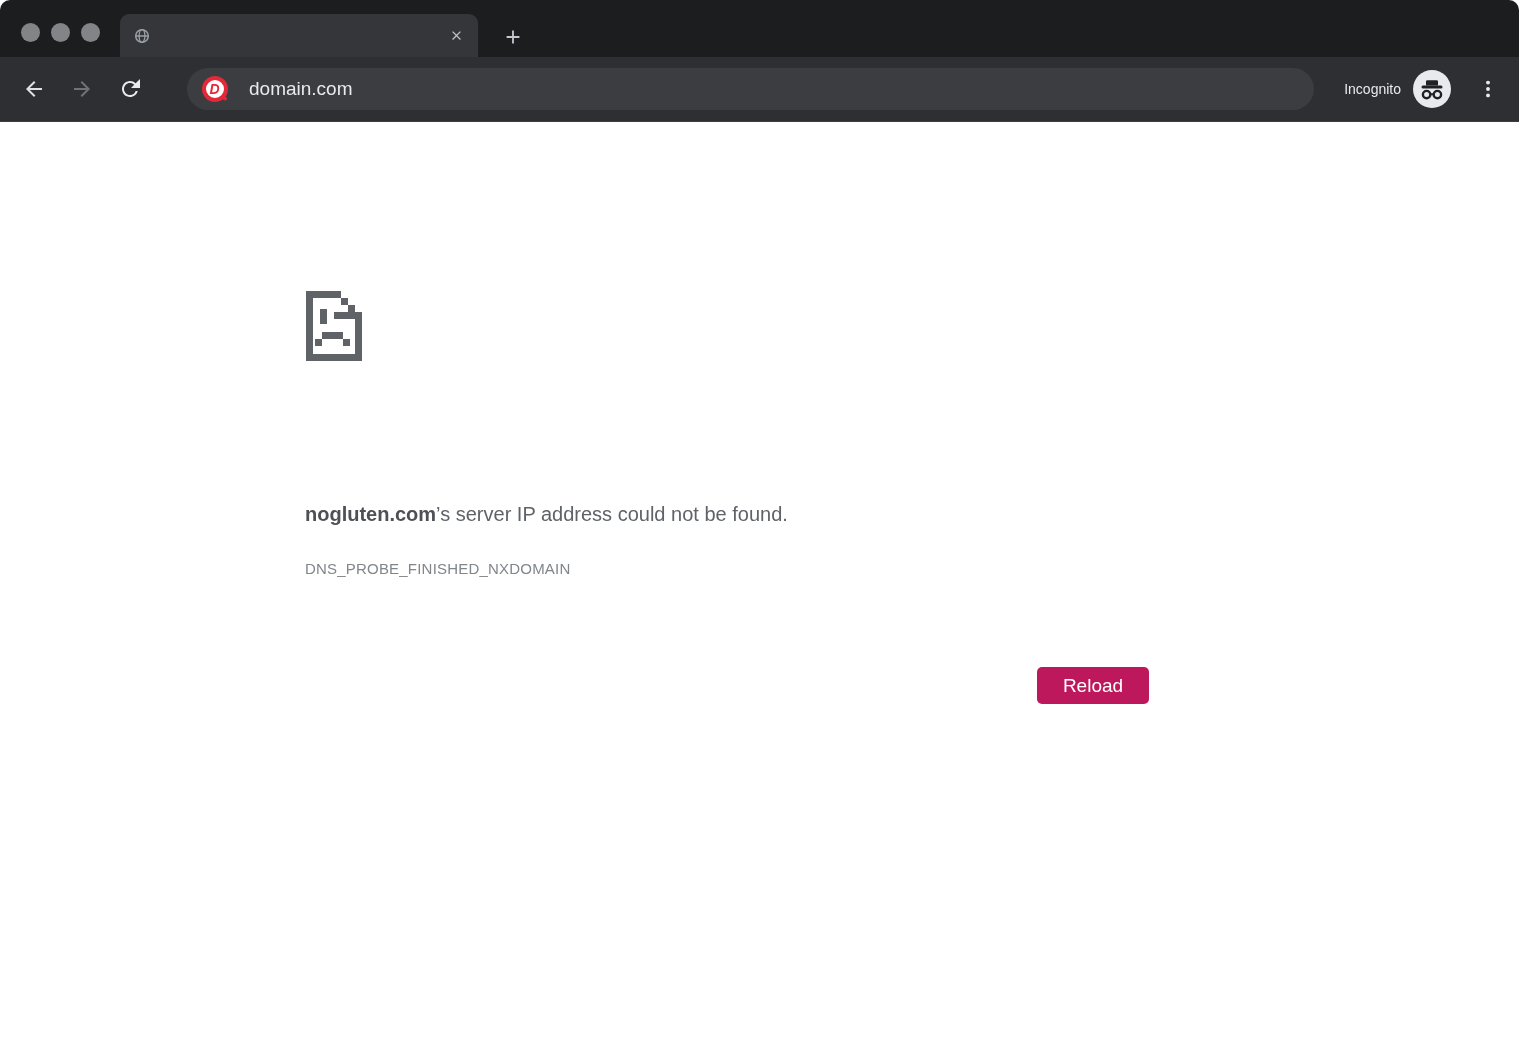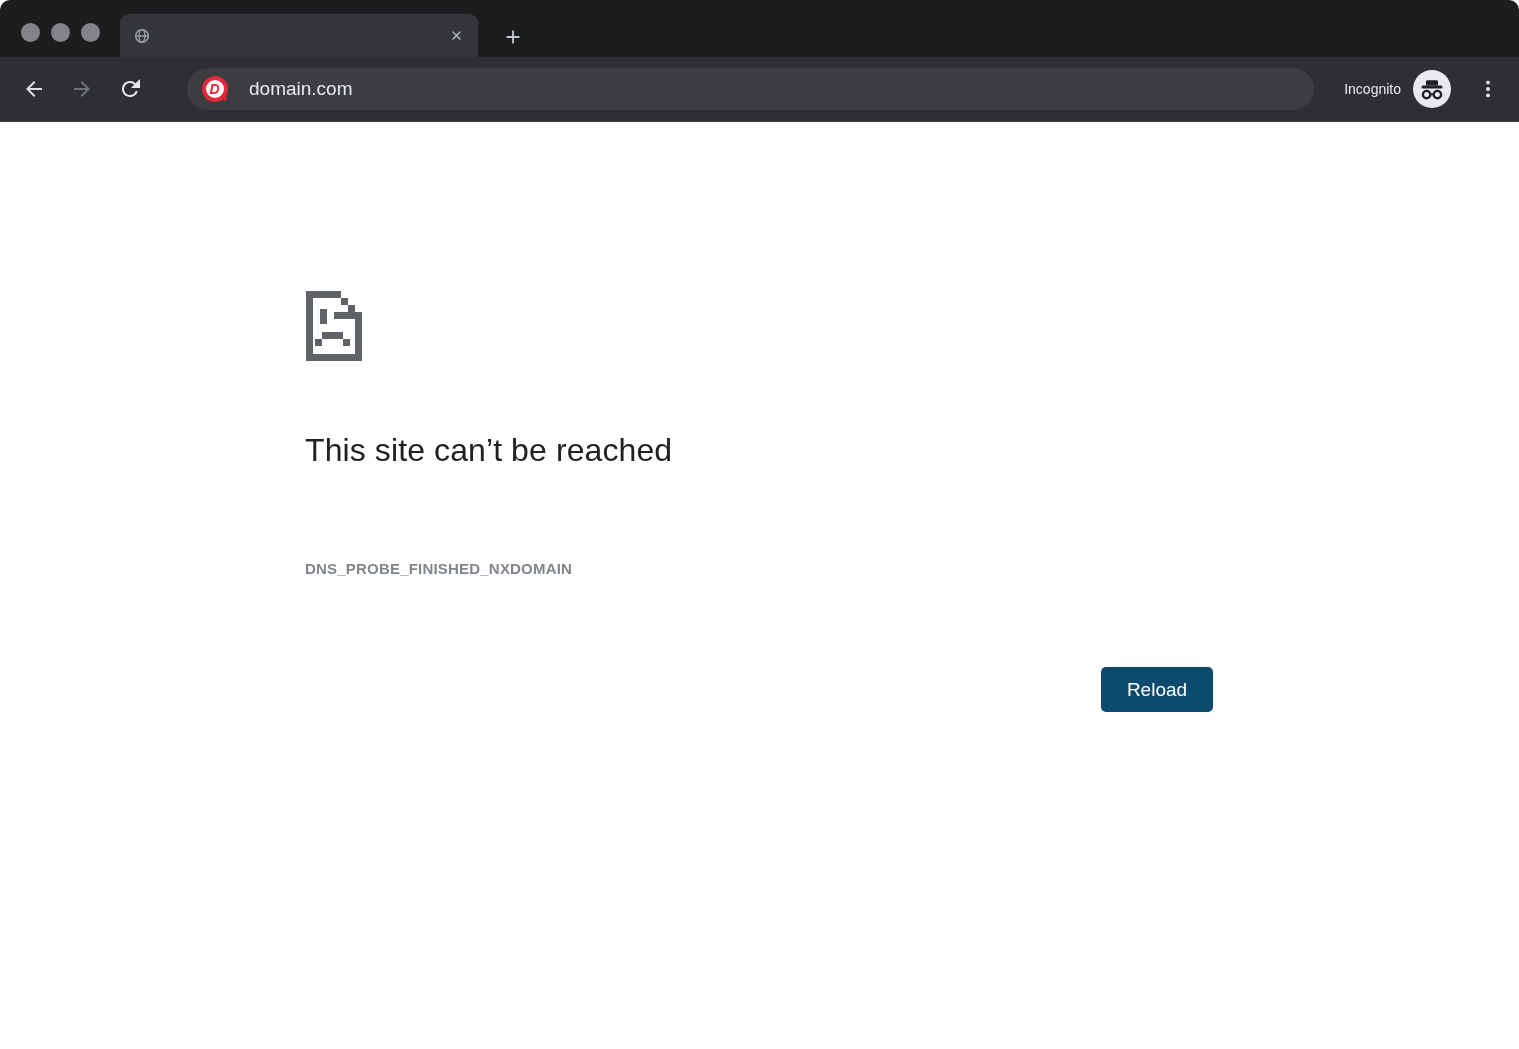--- a/index.html
+++ b/index.html
@@ -62,25 +62,25 @@
     position: absolute; left: 305px; top: 310px; margin: 0;
     font-size: 32px; font-weight: 400; color: #202124; letter-spacing: 0.1px;
   }
   .subtitle {
     position: absolute; left: 305px; top: 381px; margin: 0;
     font-size: 20px; color: #5f6368;
   }
   .subtitle .host { font-weight: 700; color: #4d5156; }
   .errcode {
     position: absolute; left: 305px; top: 438px;
-    font-size: 15px; color: #80868b; letter-spacing: 0.2px; font-weight: bold;
+    font-size: 15px; color: #80868b; letter-spacing: 0.2px;
   }
   .reload-btn {
-    position: absolute; left: 1101px; top: 545px; width: 112px; height: 45px;
-    background: #0c4a6e; color: #ffffff; font-size: 19px; font-weight: 400;
+    position: absolute; left: 1037px; top: 545px; width: 112px; height: 37px;
+    background: #be185d; color: #ffffff; font-size: 19px; font-weight: 400;
     border: none; border-radius: 5px; font-family: inherit; cursor: pointer;
   }
 </style>
 </head>
 <body>
 
 <div class="window">
 
   <div class="tabstrip">
     <div class="traffic">
@@ -181,21 +181,21 @@
           <rect x="49" y="21" width="7" height="49"></rect>
           <rect x="0" y="63" width="56" height="7"></rect>
           <rect x="14" y="18" width="7" height="15"></rect>
           <rect x="16" y="41" width="21" height="7"></rect>
           <rect x="9" y="48" width="7" height="7"></rect>
           <rect x="37" y="48" width="7" height="7"></rect>
         </g>
       </svg>
     </div>
 
-    <h1 class="heading">This site can’t be reached</h1>
-
+
+    <p class="subtitle"><span class="host">nogluten.com</span><span>’s server IP address could not be found.</span></p>
 
     <div class="errcode">DNS_PROBE_FINISHED_NXDOMAIN</div>
 
     <button class="reload-btn">Reload</button>
   </div>
 
 </div>
 
 </body></html>

